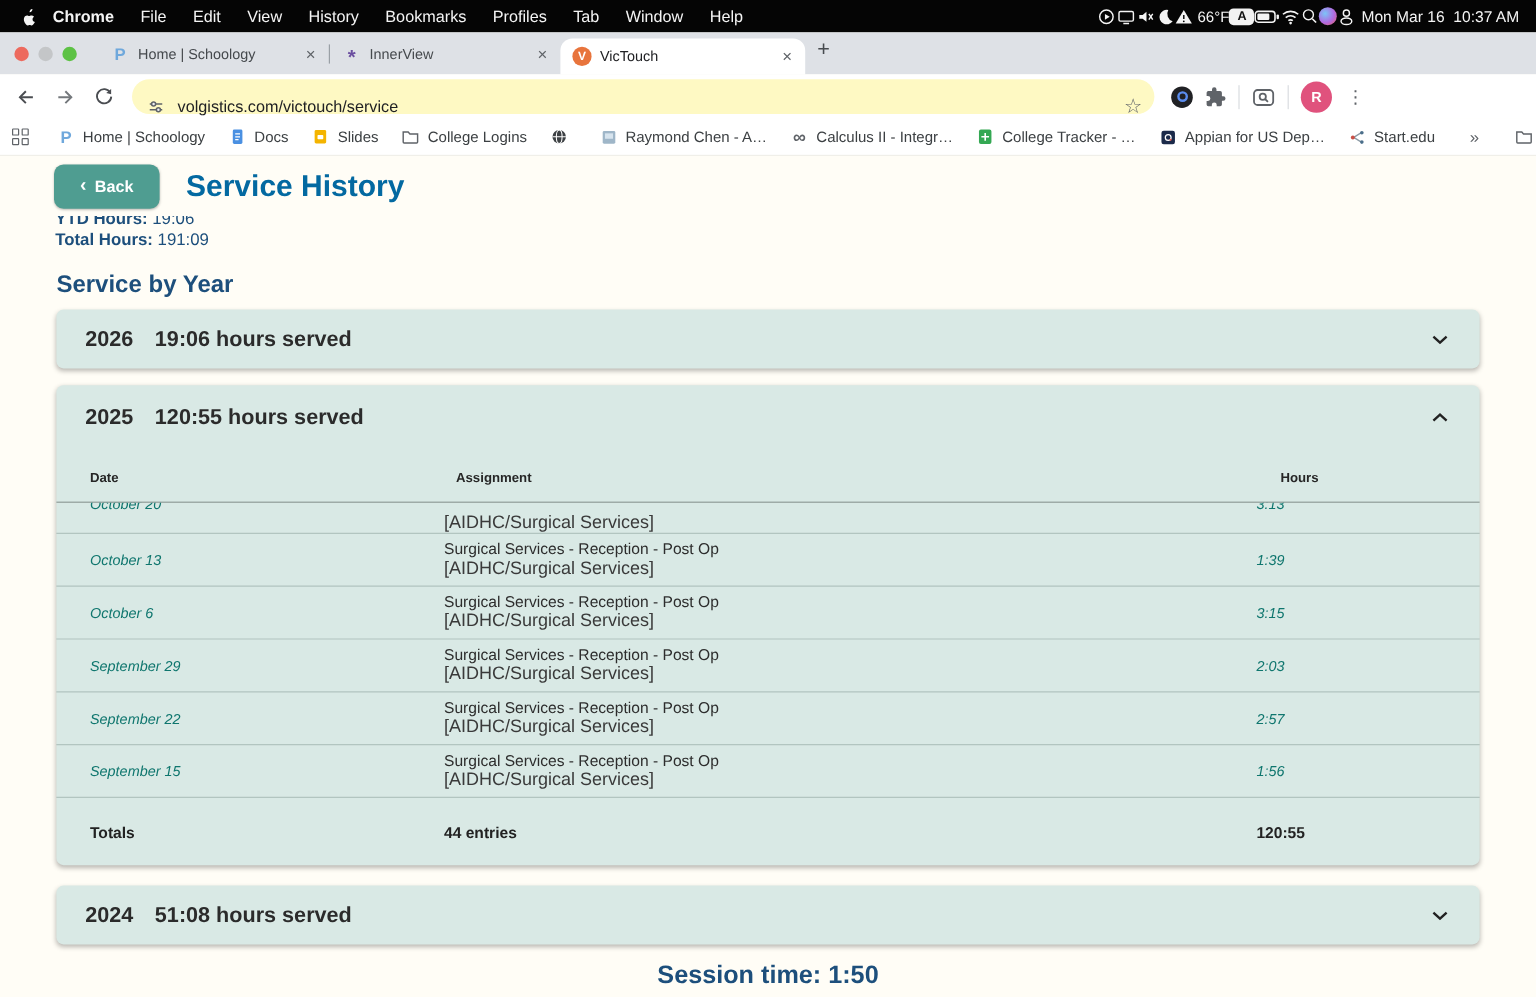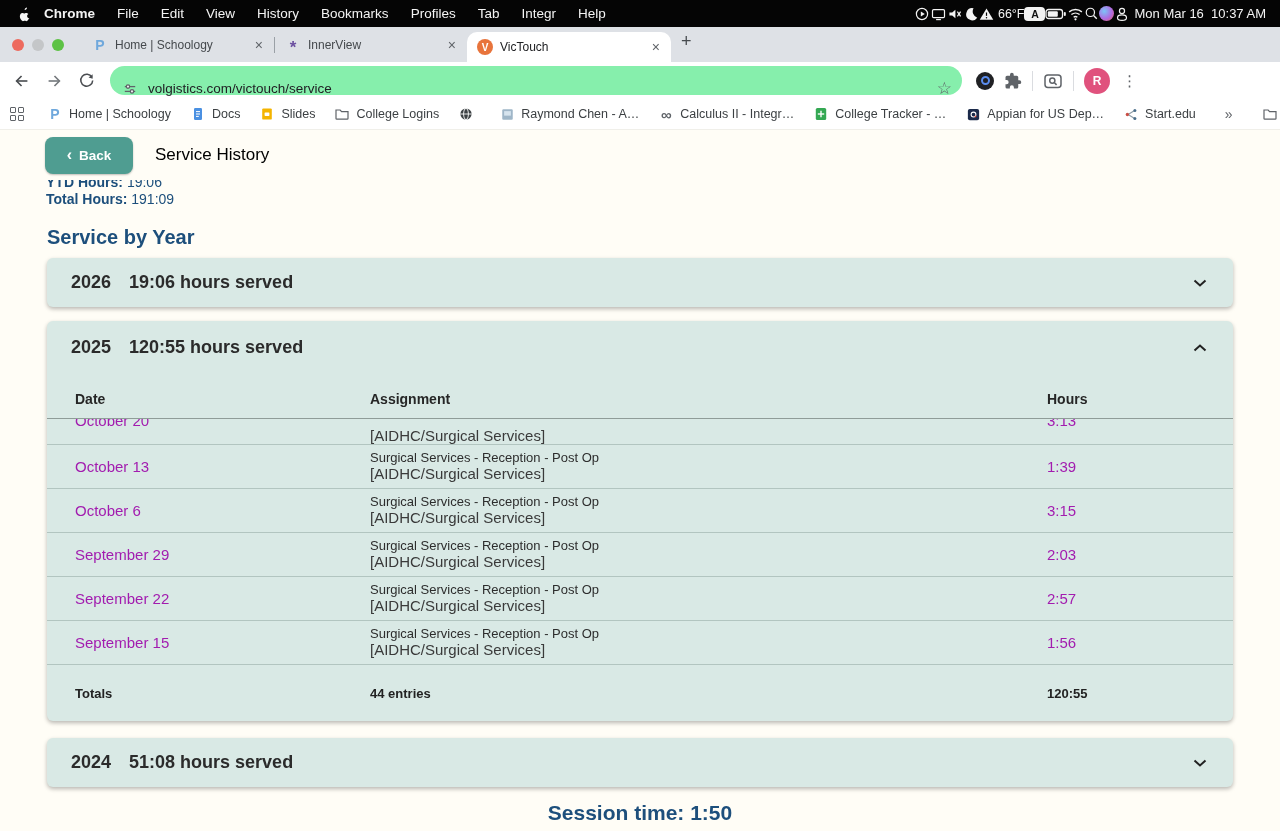--- a/index.html
+++ b/index.html
@@ -32,21 +32,21 @@
   .tabdiv { width:1px; height:16px; background:#9aa0a6; align-self:center; }
   .fav { width:16px; height:16px; display:flex; align-items:center; justify-content:center; flex:none; }
   .fav.p { color:#6fa8dc; font-weight:bold; font-size:14px; }
   .fav.star-pur { color:#6b4fa0; font-weight:bold; font-size:17px; line-height:10px; padding-top:6px; }
   .fav.vic { background:#e8743c; border-radius:50%; color:#fff; font-size:10px; font-weight:bold; }
   .newtab { font-size:18px; color:#474b4f; padding:0 10px 6px 10px; align-self:center; }
 
   
   .toolbar { height:37px; background:#fff; display:flex; align-items:center; padding:0 10px 0 8px; gap:4px; }
   .tb-btn { width:28px; height:28px; display:flex; align-items:center; justify-content:center; }
-  .omnibox { margin-left:6px; width:852px; height:29px; background:#86efac; border-radius:15px; display:flex; align-items:center; padding:16px 10px 0 12px; gap:10px; }
+  .omnibox { margin-left:6px; width:852px; height:29px; background:#fef9c3; border-radius:15px; display:flex; align-items:center; padding:16px 10px 0 12px; gap:10px; }
   .omnibox .url { flex:1; font-size:13.5px; color:#202124; }
   .star-glyph { color:#5f6368; font-size:17px; }
   .tb-right { display:flex; align-items:center; gap:10px; margin-left:10px; }
   .vdiv { width:1px; height:20px; background:#dadce0; }
   .extblock { width:18px; height:18px; border-radius:50%; background:#202124; display:flex; align-items:center; justify-content:center; }
   .extblock .ring { width:9px; height:9px; border-radius:50%; border:2.5px solid #5b8def; }
   .avatar { width:26px; height:26px; border-radius:50%; background:#e0527d; color:#fff; font-size:12px; font-weight:bold; display:flex; align-items:center; justify-content:center; }
   .kebab { color:#5f6368; font-size:15px; padding:0 2px; }
 
   
@@ -57,42 +57,42 @@
   .appsgrid span { border:1.5px solid #5f6368; border-radius:1px; }
   .inf { color:#5f6368; font-weight:bold; font-size:15px; }
   .bk-spacer { flex:1; }
   .ovf { color:#5f6368; font-size:14px; padding:0 6px; }
 
   
   .content { position:relative; height:701px; background:#fffdf6; overflow:hidden; }
   .page-header { height:50px; display:flex; align-items:center; padding-left:45px; position:relative; z-index:2; background:#fffdf6; }
   .back-btn { width:88px; height:37px; background:#4f9d91; border-radius:8px; color:#fff; display:flex; align-items:center; justify-content:center; gap:7px; font-size:13.5px; font-weight:bold; box-shadow:0 1px 2px rgba(0,0,0,.25); }
   .back-btn .chev { font-size:16px; font-weight:bold; }
-  .page-title { margin-left:22px; font-size:17px; font-weight:normal; color:#000000; }
+  .page-title { margin-left:22px; font-size:25px; font-weight:bold; color:#0369a1; }
 
   .hours-clip { height:28px; overflow:hidden; padding-left:46px; color:#1d4f7c; font-size:14px; line-height:17px; }
   .hours-line { margin-top:-6px; }
   .hours-line b { font-weight:bold; }
   .hours-line.second { margin-top:0; }
 
   .section-title { margin:18px 0 0 47px; height:22px; font-size:20px; font-weight:bold; color:#1d4f7c; }
 
   .panels { margin:10px 47px 0 47px; }
   .panel { background:#d9e9e5; border-radius:6px; box-shadow:0 2px 4px rgba(0,0,0,.28); position:relative; }
   .panel + .panel { margin-top:14px; }
   .panel.p3 { margin-top:17px; }
   .yr-row { height:49px; display:flex; align-items:center; padding-left:24px; gap:18px; font-size:18px; font-weight:bold; color:#2b2b2b; }
   .panel.expanded .yr-row { height:53px; }
   .chev-btn { position:absolute; right:20px; top:0; height:49px; width:26px; display:flex; align-items:center; justify-content:center; }
   .panel.expanded .chev-btn { height:53px; }
 
   .grid3 { display:grid; grid-template-columns:295px 677px auto; padding-left:28px; }
-  .thead { height:45px; align-items:center; padding-top:6px; font-size:14px; font-weight:bold; color:#262626; border-bottom:1px solid #8f9c98; }
+  .thead { height:45px; align-items:center; padding-top:6px; font-size:11px; font-weight:bold; color:#262626; border-bottom:1px solid #8f9c98;gap:10px; }
   .trow { height:44px; border-bottom:1px solid rgba(40,70,62,.22); }
-  .trow .c-date, .trow .c-hours { display:flex; align-items:center; font-size:15px; color:#a21caf; }
+  .trow .c-date, .trow .c-hours { display:flex; align-items:center; font-size:12px; color:#0f766e;font-style:italic; }
   .trow .c-assign { padding-top:5px; }
   .a-main { font-size:13px; line-height:16px; color:#2d2d2d; }
   .a-sub { font-size:15px; line-height:14px; margin-top:1px; color:#3a3a3a; }
   .trow.clipped { height:26px; position:relative; overflow:hidden; }
   .trow.clipped .c-date, .trow.clipped .c-hours { position:relative; top:-6px; align-items:flex-start; }
   .trow.clipped .c-date span, .trow.clipped .c-hours span { line-height:15px; }
   .trow.clipped .c-assign { padding-top:9px; }
   .totals-row { height:56px; align-items:center; font-size:13px; font-weight:bold; color:#222; }
 
   .session { margin-top:14px; text-align:center; font-size:21px; font-weight:bold; color:#1d4f7c; }
@@ -111,21 +111,21 @@
         </svg>
     </span>
     <span class="menu-item app">Chrome</span>
     <span class="menu-item">File</span>
     <span class="menu-item">Edit</span>
     <span class="menu-item">View</span>
     <span class="menu-item">History</span>
     <span class="menu-item">Bookmarks</span>
     <span class="menu-item">Profiles</span>
     <span class="menu-item">Tab</span>
-    <span class="menu-item">Integr</span>
+    <span class="menu-item">Window</span>
     <span class="menu-item">Help</span>
 
     <span class="mb-right">
       <span class="st-ic">
         <svg class="ic" width="16" height="16" viewBox="0 0 20 20">
             <circle cx="10" cy="10" r="7" fill="none" stroke="#f4f4f4" stroke-width="1.5"></circle>
             <polygon points="8.5,7 13.5,10 8.5,13" fill="#f4f4f4"></polygon>
           </svg>
       </span>
       <span class="st-ic">

